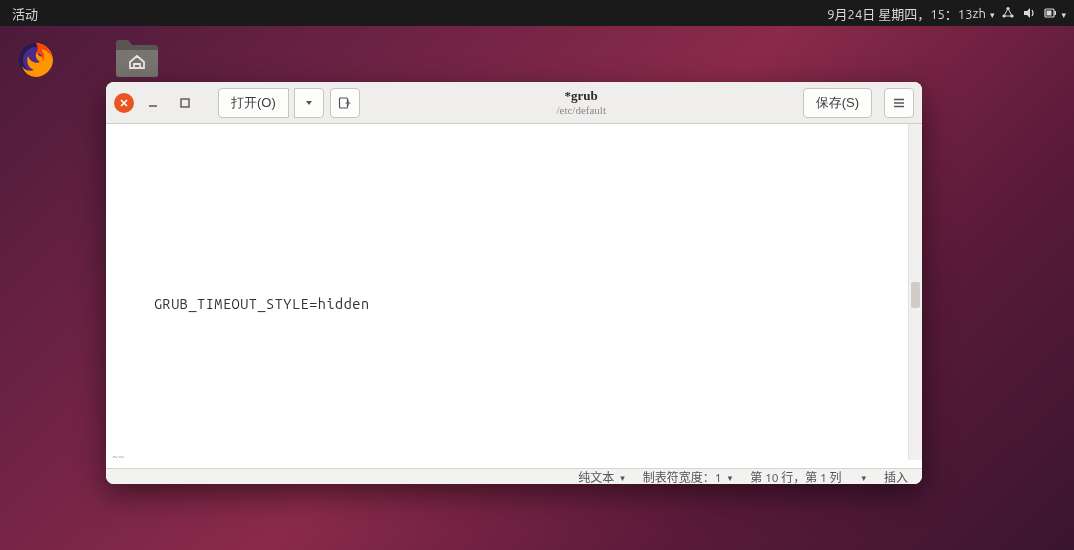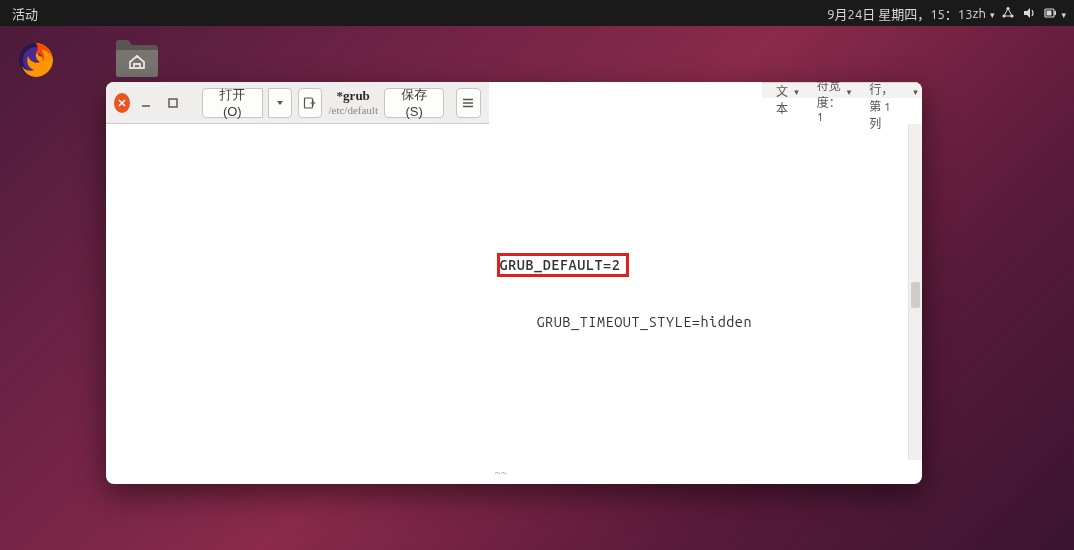--- a/index.html
+++ b/index.html
@@ -63,21 +63,21 @@
 .window {
   position: absolute;
   left: 34px;
   top: 56px;
   width: 816px;
   height: 402px;
   background: #ffffff;
   border-radius: 8px;
   box-shadow: 0 10px 30px rgba(0,0,0,0.5);
   display: flex;
-  flex-direction: row;
+  flex-direction: column;
   overflow: hidden;
 }
 .titlebar {
   height: 42px;
   background: #f0eeec;
   border-bottom: 1px solid #d0ccc8;
   display: flex;
   align-items: center;
   padding: 0 8px;
   gap: 6px;
@@ -257,21 +257,20 @@
         <svg width="14" height="14" viewBox="0 0 14 14">
             <line x1="2" y1="3.5" x2="12" y2="3.5"></line>
             <line x1="2" y1="7" x2="12" y2="7"></line>
             <line x1="2" y1="10.5" x2="12" y2="10.5"></line>
           </svg>
       </button>
     </div>
 
     <div class="editor">
       <div class="blank"></div>
-      <div><span class="highlight-box">GRUB_DEFAULT=2</span></div>
       <div class="line2">GRUB_TIMEOUT_STYLE=hidden</div>
       <div class="tilde-row">~~</div>
     </div>
 
     <div class="scrollbar">
       <div class="thumb"></div>
     </div>
 
     <div class="statusbar">
       <span class="sep">

